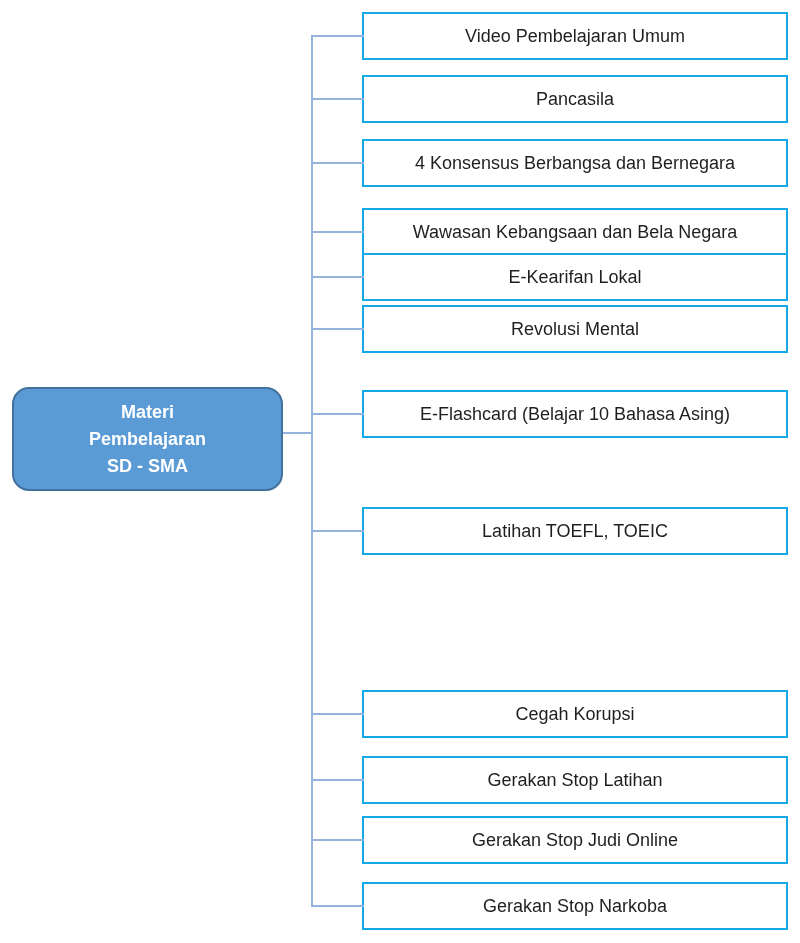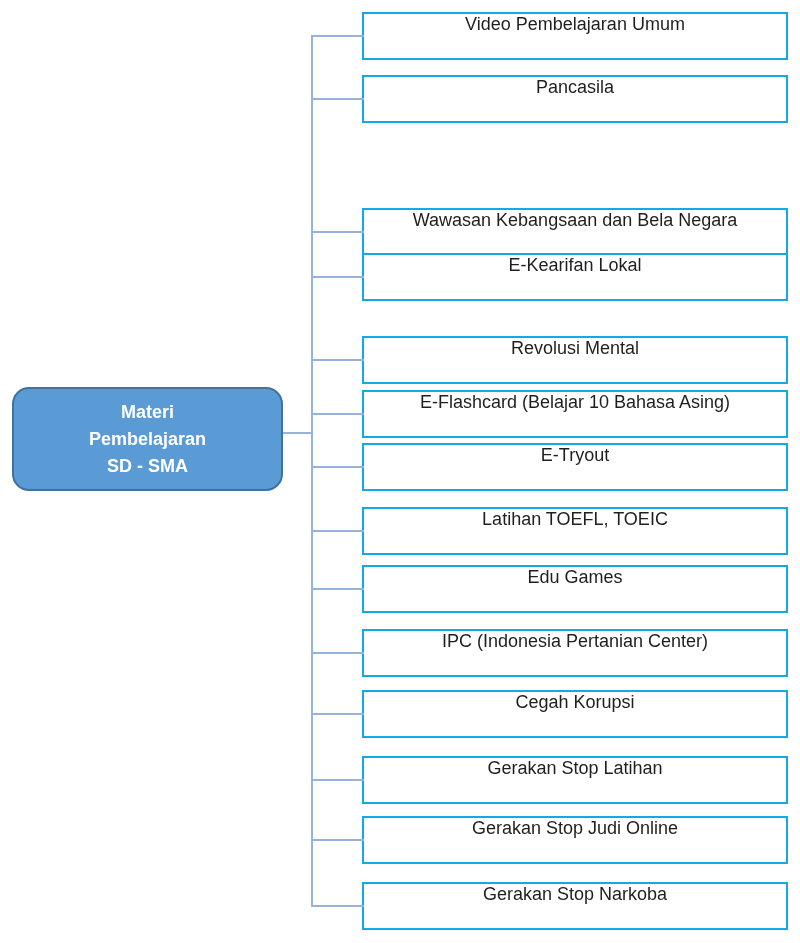--- a/index.html
+++ b/index.html
@@ -32,21 +32,21 @@
     text-align:center;
   }
   .connector{position:absolute;background:var(--connector);}
   .trunk{left:283px;top:432px;width:30px;height:2px;}
   .spine{left:311px;top:35px;width:2px;height:872px;}
   .item{
     position:absolute;left:362px;width:426px;height:48px;
     box-sizing:border-box;
     background:var(--item-fill);
     border:2.5px solid var(--item-border);
-    display:flex;align-items:flex-start;justify-content:center;
+    display:flex;align-items:center;justify-content:center;
     color:var(--item-text);
     font-size:18px;
     text-align:center;
   }
   .branch{
     position:absolute;left:-52px;top:21px;width:52px;height:2px;
     background:var(--connector);
   }
 </style>
 </head>
@@ -64,51 +64,43 @@
   <div class="connector spine"></div>
 
   <div class="item" style="top:12px">
     <div class="branch"></div>
     <span>Video Pembelajaran Umum</span>
   </div>
   <div class="item" style="top:75px">
     <div class="branch"></div>
     <span>Pancasila</span>
   </div>
+  <div class="item" style="top:139px">
+    <div class="branch"></div>
+    <span>4 Konsensus Berbangsa dan Bernegara</span>
+  </div>
   <div class="item" style="top:208px">
     <div class="branch"></div>
     <span>Wawasan Kebangsaan dan Bela Negara</span>
   </div>
   <div class="item" style="top:253px">
     <div class="branch"></div>
     <span>E-Kearifan Lokal</span>
   </div>
-  <div class="item" style="top:336px">
+  <div class="item" style="top:305px">
     <div class="branch"></div>
     <span>Revolusi Mental</span>
   </div>
   <div class="item" style="top:390px">
     <div class="branch"></div>
     <span>E-Flashcard (Belajar 10 Bahasa Asing)</span>
   </div>
-  <div class="item" style="top:443px">
-    <div class="branch"></div>
-    <span>E-Tryout</span>
-  </div>
   <div class="item" style="top:507px">
     <div class="branch"></div>
     <span>Latihan TOEFL, TOEIC</span>
-  </div>
-  <div class="item" style="top:565px">
-    <div class="branch"></div>
-    <span>Edu Games</span>
-  </div>
-  <div class="item" style="top:629px">
-    <div class="branch"></div>
-    <span>IPC (Indonesia Pertanian Center)</span>
   </div>
   <div class="item" style="top:690px">
     <div class="branch"></div>
     <span>Cegah Korupsi</span>
   </div>
   <div class="item" style="top:756px">
     <div class="branch"></div>
     <span>Gerakan Stop Latihan</span>
   </div>
   <div class="item" style="top:882px">

